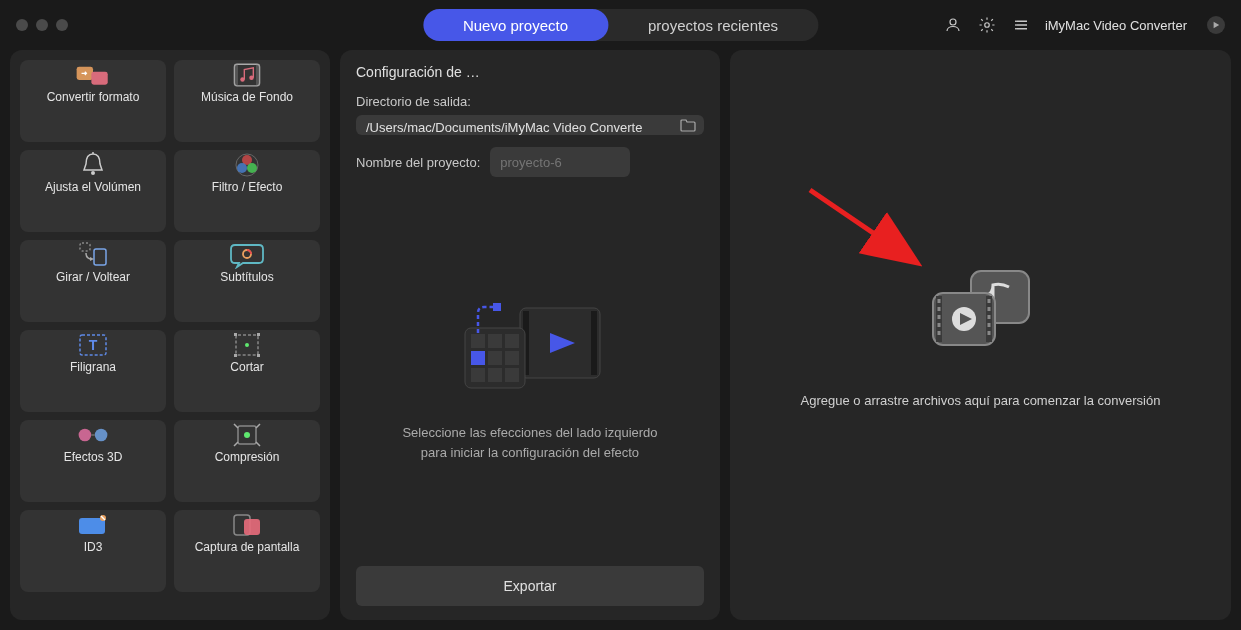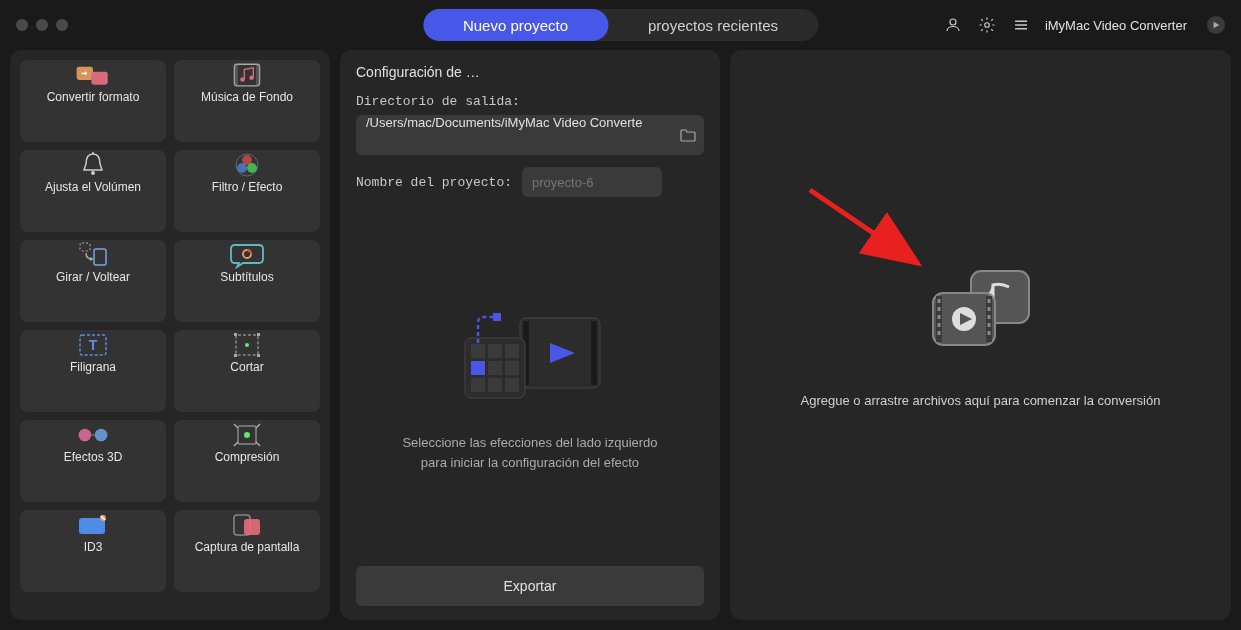--- a/index.html
+++ b/index.html
@@ -127,30 +127,29 @@
 .cfg-title {
   font-size: 14px;
   color: #e0e0e0;
   margin-bottom: 10px;
 }
 .cfg-label {
   font-size: 13px;
   color: #c8c8c8;
   margin-bottom: 6px;
   margin-top: 4px;
-  font-family: Liberation Mono, monospace;
 }
 .cfg-row { display: flex; align-items: center; gap: 10px; margin-bottom: 12px; }
 .path-box {
   flex: 1;
   background: #3a3a3a;
   border-radius: 6px;
-  height: 40px;
-  display: flex;
-  align-items: flex-start;
+  height: 20px;
+  display: flex;
+  align-items: flex-end;
   padding: 0 10px;
   font-size: 13px;
   color: #e0e0e0;
   overflow: hidden;
   white-space: nowrap;
   position: relative;
 }
 .folder-icon-inline {
   position: absolute;
   right: 8px;

